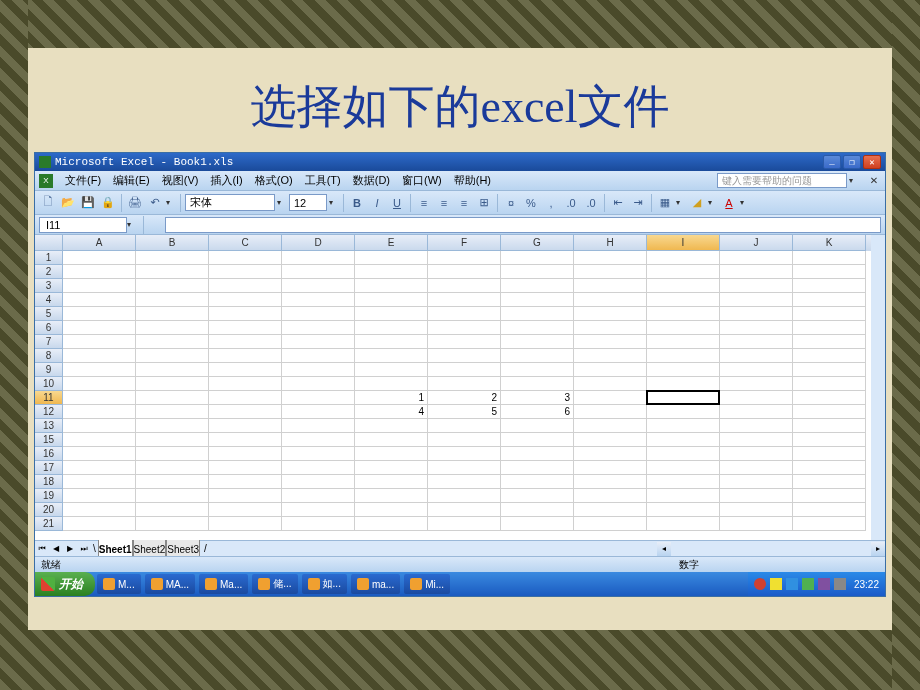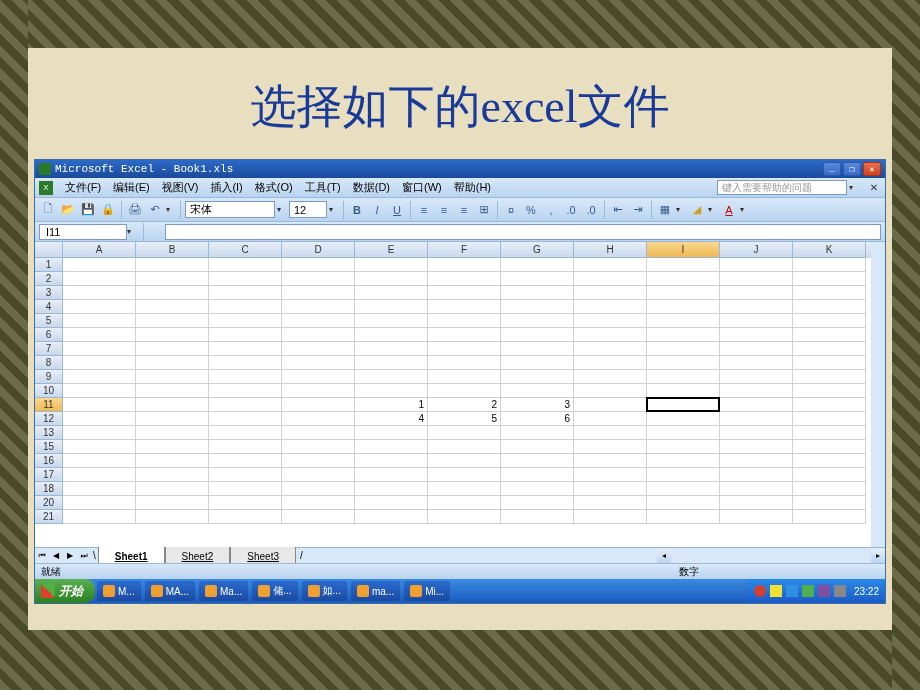--- a/index.html
+++ b/index.html
@@ -26,21 +26,21 @@
   position: absolute;
   top: 76px; left: 0; right: 0;
   text-align: center;
   font-size: 46px;
   color: #1a3a9a;
   font-family: "SimSun", serif;
 }
 
 .excel-window {
   position: absolute;
-  top: 159px; left: 34px;
+  top: 152px; left: 34px;
   width: 852px; height: 445px;
   background: #fff;
   border: 1px solid #3a6ea5;
   font-size: 10px;
   display: flex;
   flex-direction: column;
   justify-content: space-between;
 }
 
 .titlebar {
@@ -235,27 +235,26 @@
 .sheet-tabs-row {
   height:16px;
   background:#d9e8f9;
   display:flex;
   align-items:center;
   font-size:10px;
   border-top:1px solid #9ab8d8;
 }
 .tab-nav { width:14px; height:14px; display:flex;align-items:center;justify-content:center; font-size:8px; }
 .sheet-tab {
-  padding:0 16px;
+  padding:0 0;
   height:20px;
   background:#e8e8e8;
   border:1px solid #888;
   border-bottom:none;
   display:flex;align-items:center;
-  text-decoration:underline;
 }
 .sheet-tab.active { background:#fff; font-weight:bold; }
 .h-scroll { flex:1; display:flex; justify-content:flex-end; }
 .h-scroll .track { flex:1; max-width:200px; background:#d9e8f9; }
 
 .statusbar {
   height:16px;
   background: linear-gradient(#d9e8f9, #b9d4f0);
   display:flex;
   align-items:center;
@@ -660,20 +659,34 @@
           <div class="cell"></div>
           <div class="cell"></div>
           <div class="cell"></div>
           <div class="cell"></div>
           <div class="cell"></div>
           <div class="cell"></div>
           <div class="cell"></div>
           <div class="cell"></div>
         </div>
         <div class="grid-row">
+          <div class="row-header">19</div>
+          <div class="cell"></div>
+          <div class="cell"></div>
+          <div class="cell"></div>
+          <div class="cell"></div>
+          <div class="cell"></div>
+          <div class="cell"></div>
+          <div class="cell"></div>
+          <div class="cell"></div>
+          <div class="cell"></div>
+          <div class="cell"></div>
+          <div class="cell"></div>
+        </div>
+        <div class="grid-row">
           <div class="row-header">20</div>
           <div class="cell"></div>
           <div class="cell"></div>
           <div class="cell"></div>
           <div class="cell"></div>
           <div class="cell"></div>
           <div class="cell"></div>
           <div class="cell"></div>
           <div class="cell"></div>
           <div class="cell"></div>

